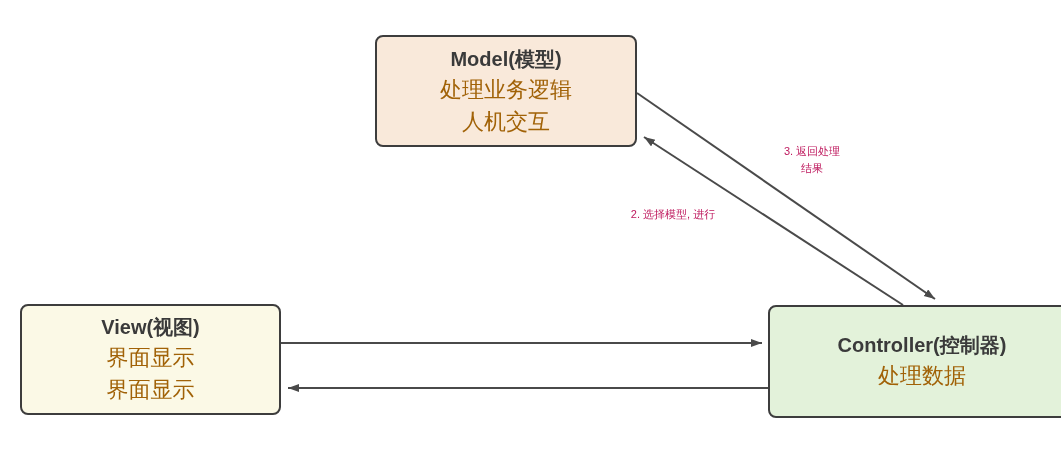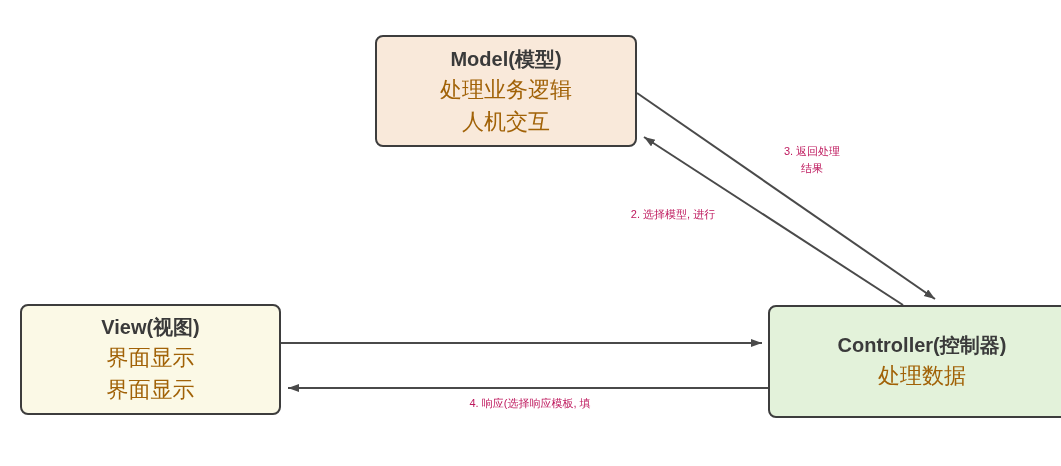--- a/index.html
+++ b/index.html
@@ -110,16 +110,15 @@
   <div class="edge-label" id="label-select-model">
     <div>2. 选择模型, 进行</div>
   </div>
 
   <div class="edge-label" id="label-return-result">
     <div>3. 返回处理</div>
     <div>结果</div>
   </div>
 
   <div class="edge-label" id="label-response">
-    <div>4. 响应(选择响应模板, 填</div>
   </div>
 
 </div>
 
 </body></html>

